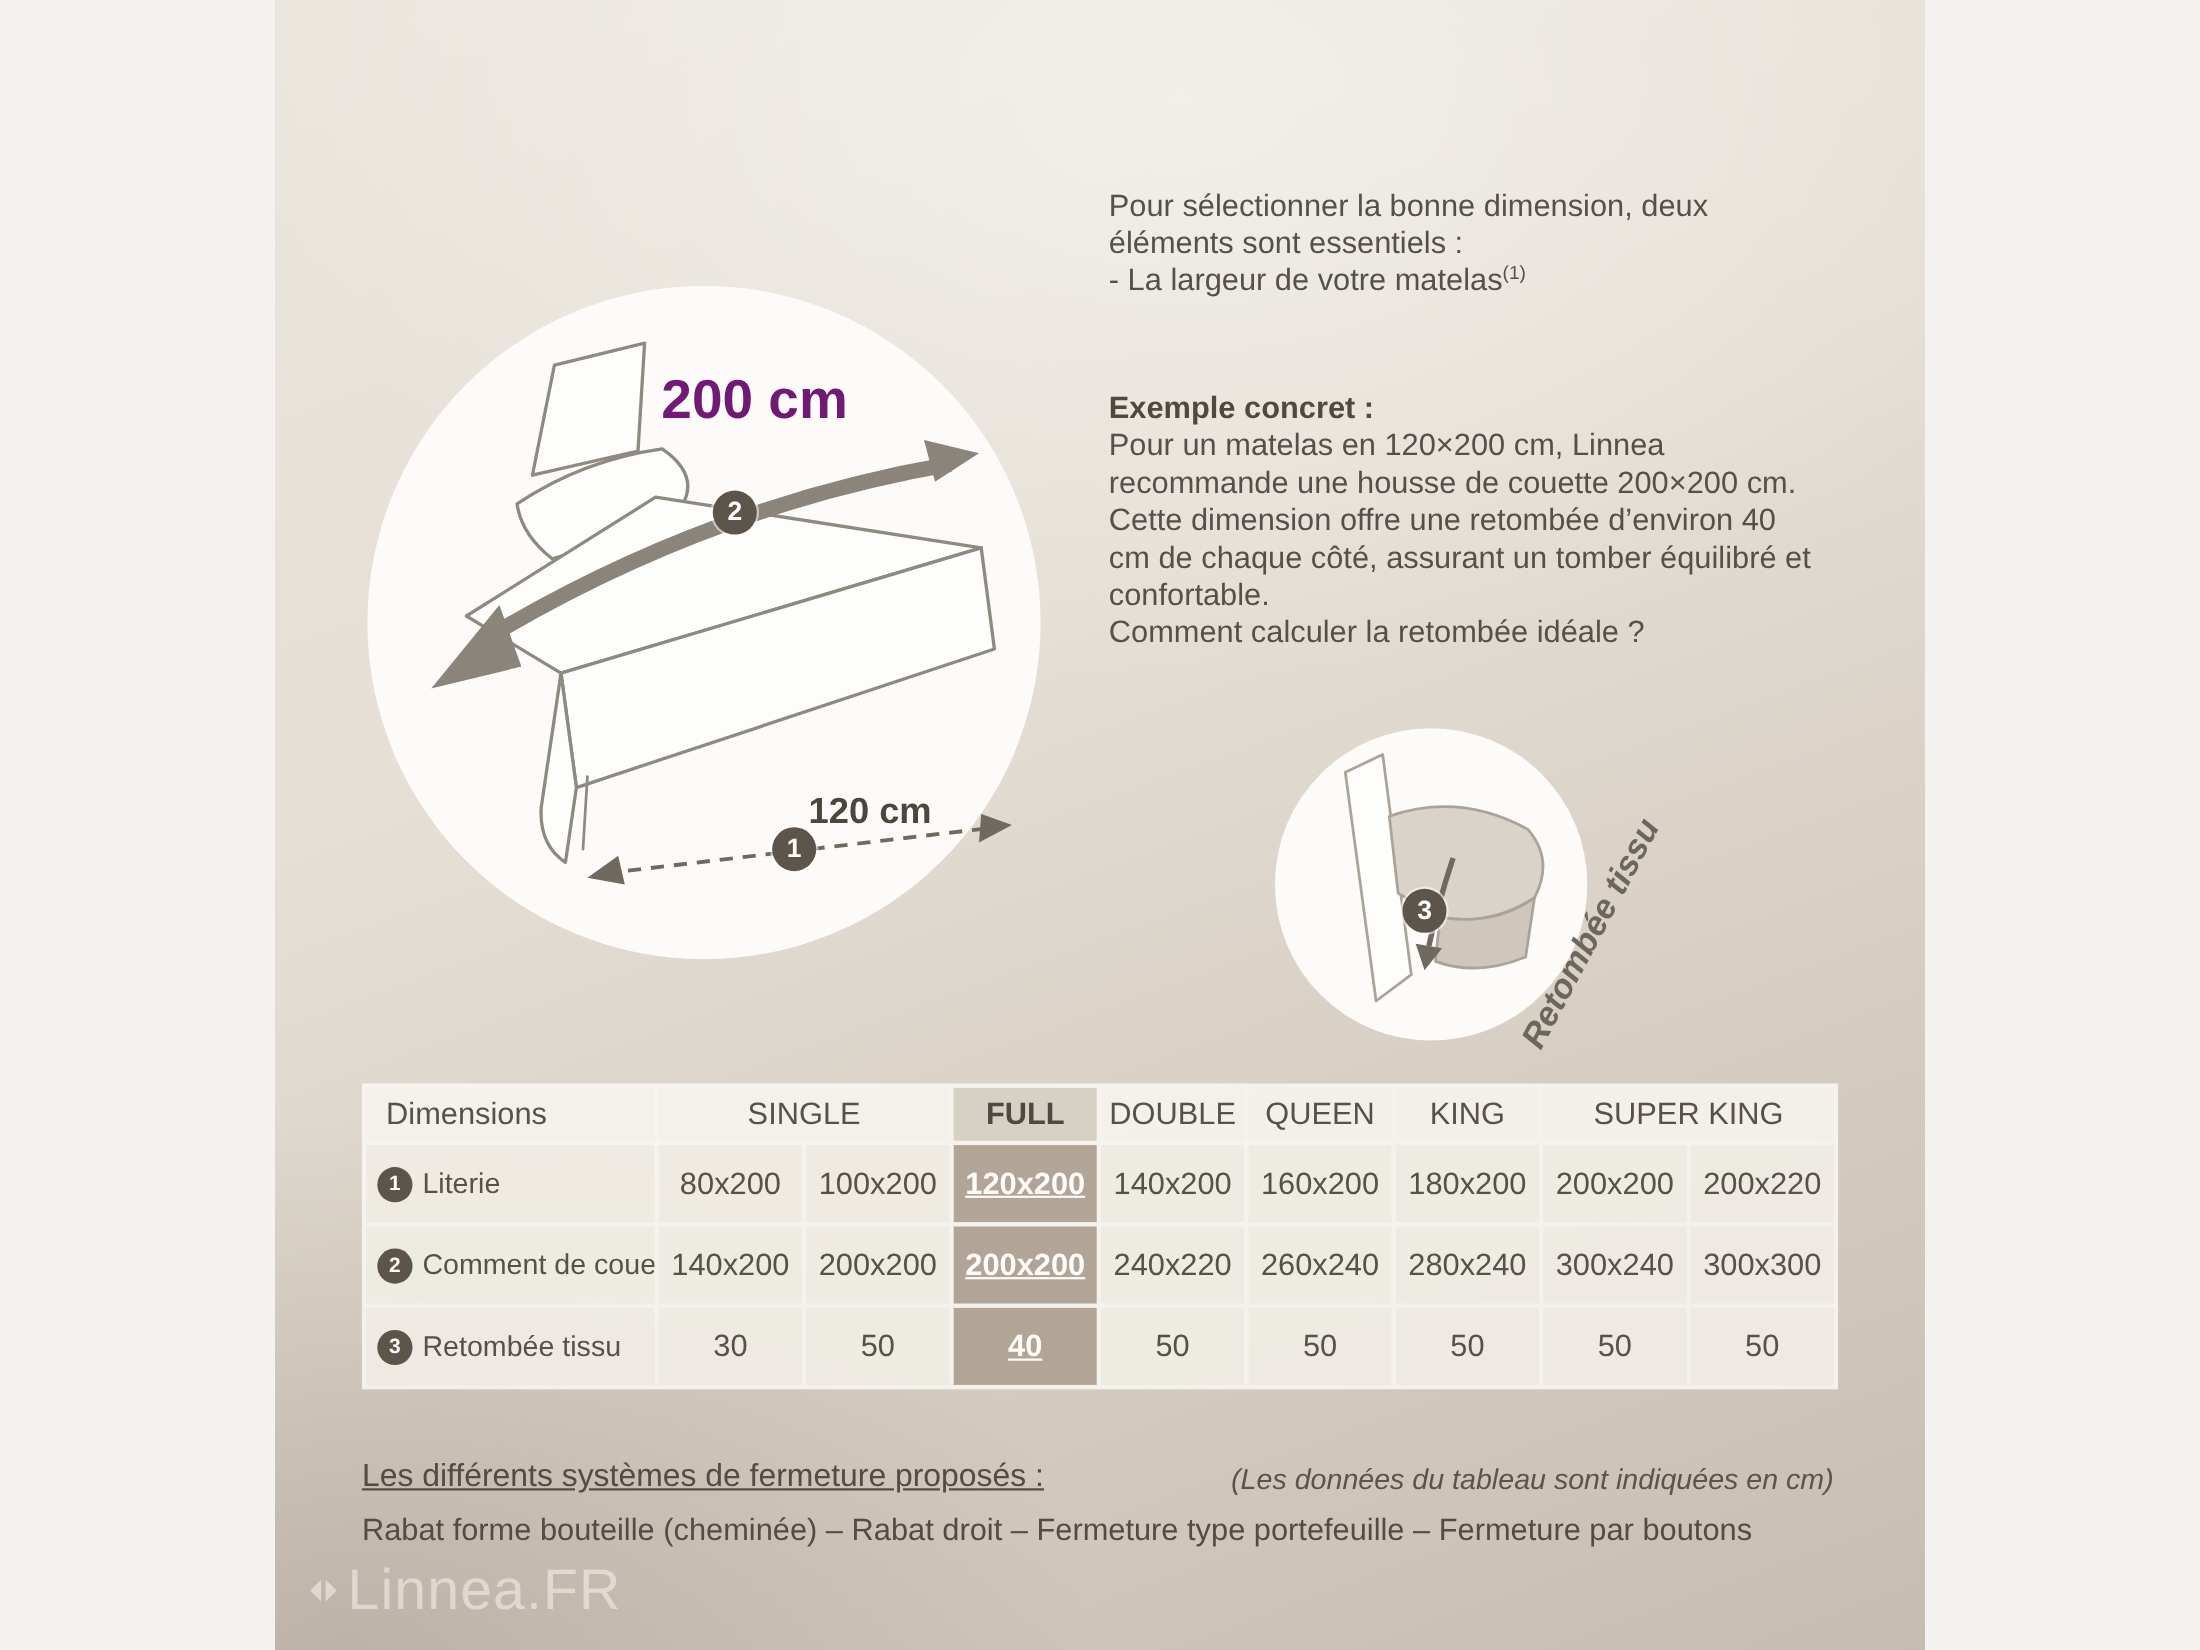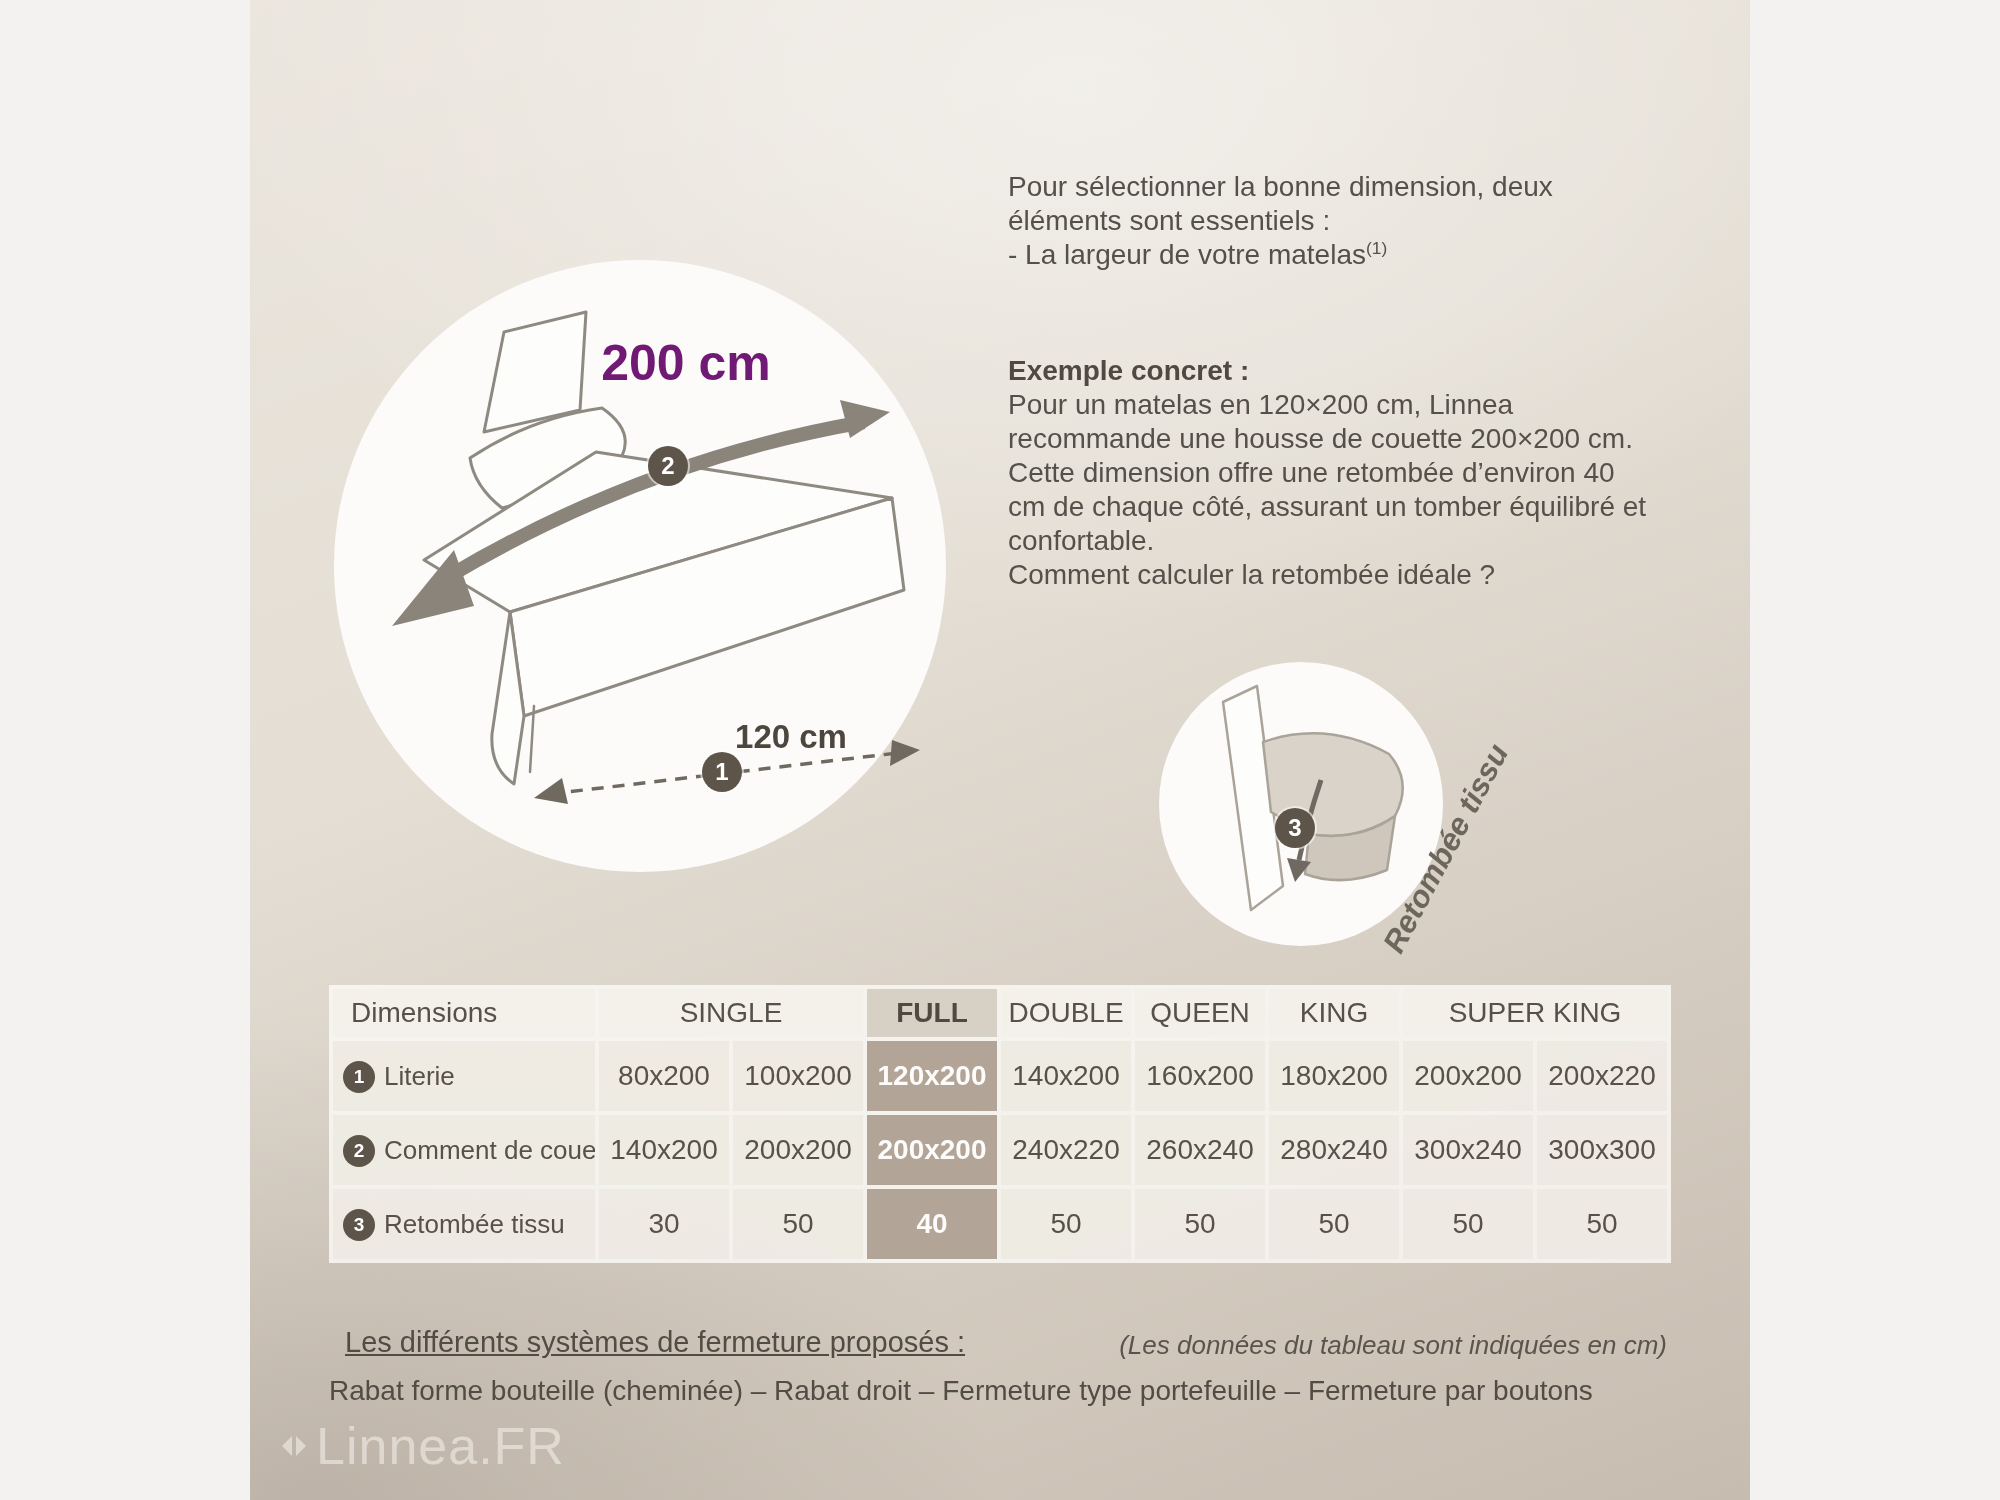--- a/index.html
+++ b/index.html
@@ -83,35 +83,35 @@
   }
   .size-table th, .size-table td {
     background:rgba(236,231,223,0.72); text-align:center; color:#57514a;
     font-size:28px; font-weight:normal; padding:0 4px; overflow:hidden;
   }
   .size-table thead th { height:48px; background:rgba(242,238,231,0.62); }
   .size-table tbody td { height:70px; }
   .th-dim { text-align:left !important; padding-left:18px !important; }
   .row-label { text-align:left !important; padding-left:10px !important; font-size:26px !important; white-space:nowrap; }
   .hl-head { background:rgba(213,205,193,0.95) !important; font-weight:bold !important; color:#4f4942 !important; }
-  td.hl { background:#b2a496 !important; color:#fdfcfa !important; font-weight:bold !important; }
+  td.hl { background:#b2a496 !important; color:#fdfcfa !important; font-weight:bold !important;text-decoration:underline; }
   .tbadge {
     display:inline-flex; width:32px; height:32px; border-radius:50%;
     background:#5d5549; color:#fff; align-items:center; justify-content:center;
     font-size:19px; font-weight:bold; margin-right:9px; vertical-align:middle;
   }
   .row-label span.lbl { vertical-align:middle; }
 
   .table-caption {
     position:absolute; left:79px; top:1284px; width:1338px; text-align:right;
     font-style:italic; font-size:26px; color:#5a544d;margin-top:46px;
   }
 
   .closures { position:absolute; left:79px; top:1326px; color:#524c45; }
-  .closures-heading { margin:0 0 16px 16px; font-size:29px; text-decoration:underline; }
+  .closures-heading { margin:0 0 16px 0; font-size:29px; text-decoration:underline; }
   .closures-line { margin:0; font-size:28px; white-space:nowrap; }
 
   .watermark {
     position:absolute; left:22px; top:1416px; display:flex; align-items:center; 
     color:rgba(251,249,245,0.5); font-size:52px; letter-spacing:1px;
   }
 </style>
 </head>
 <body>
 

